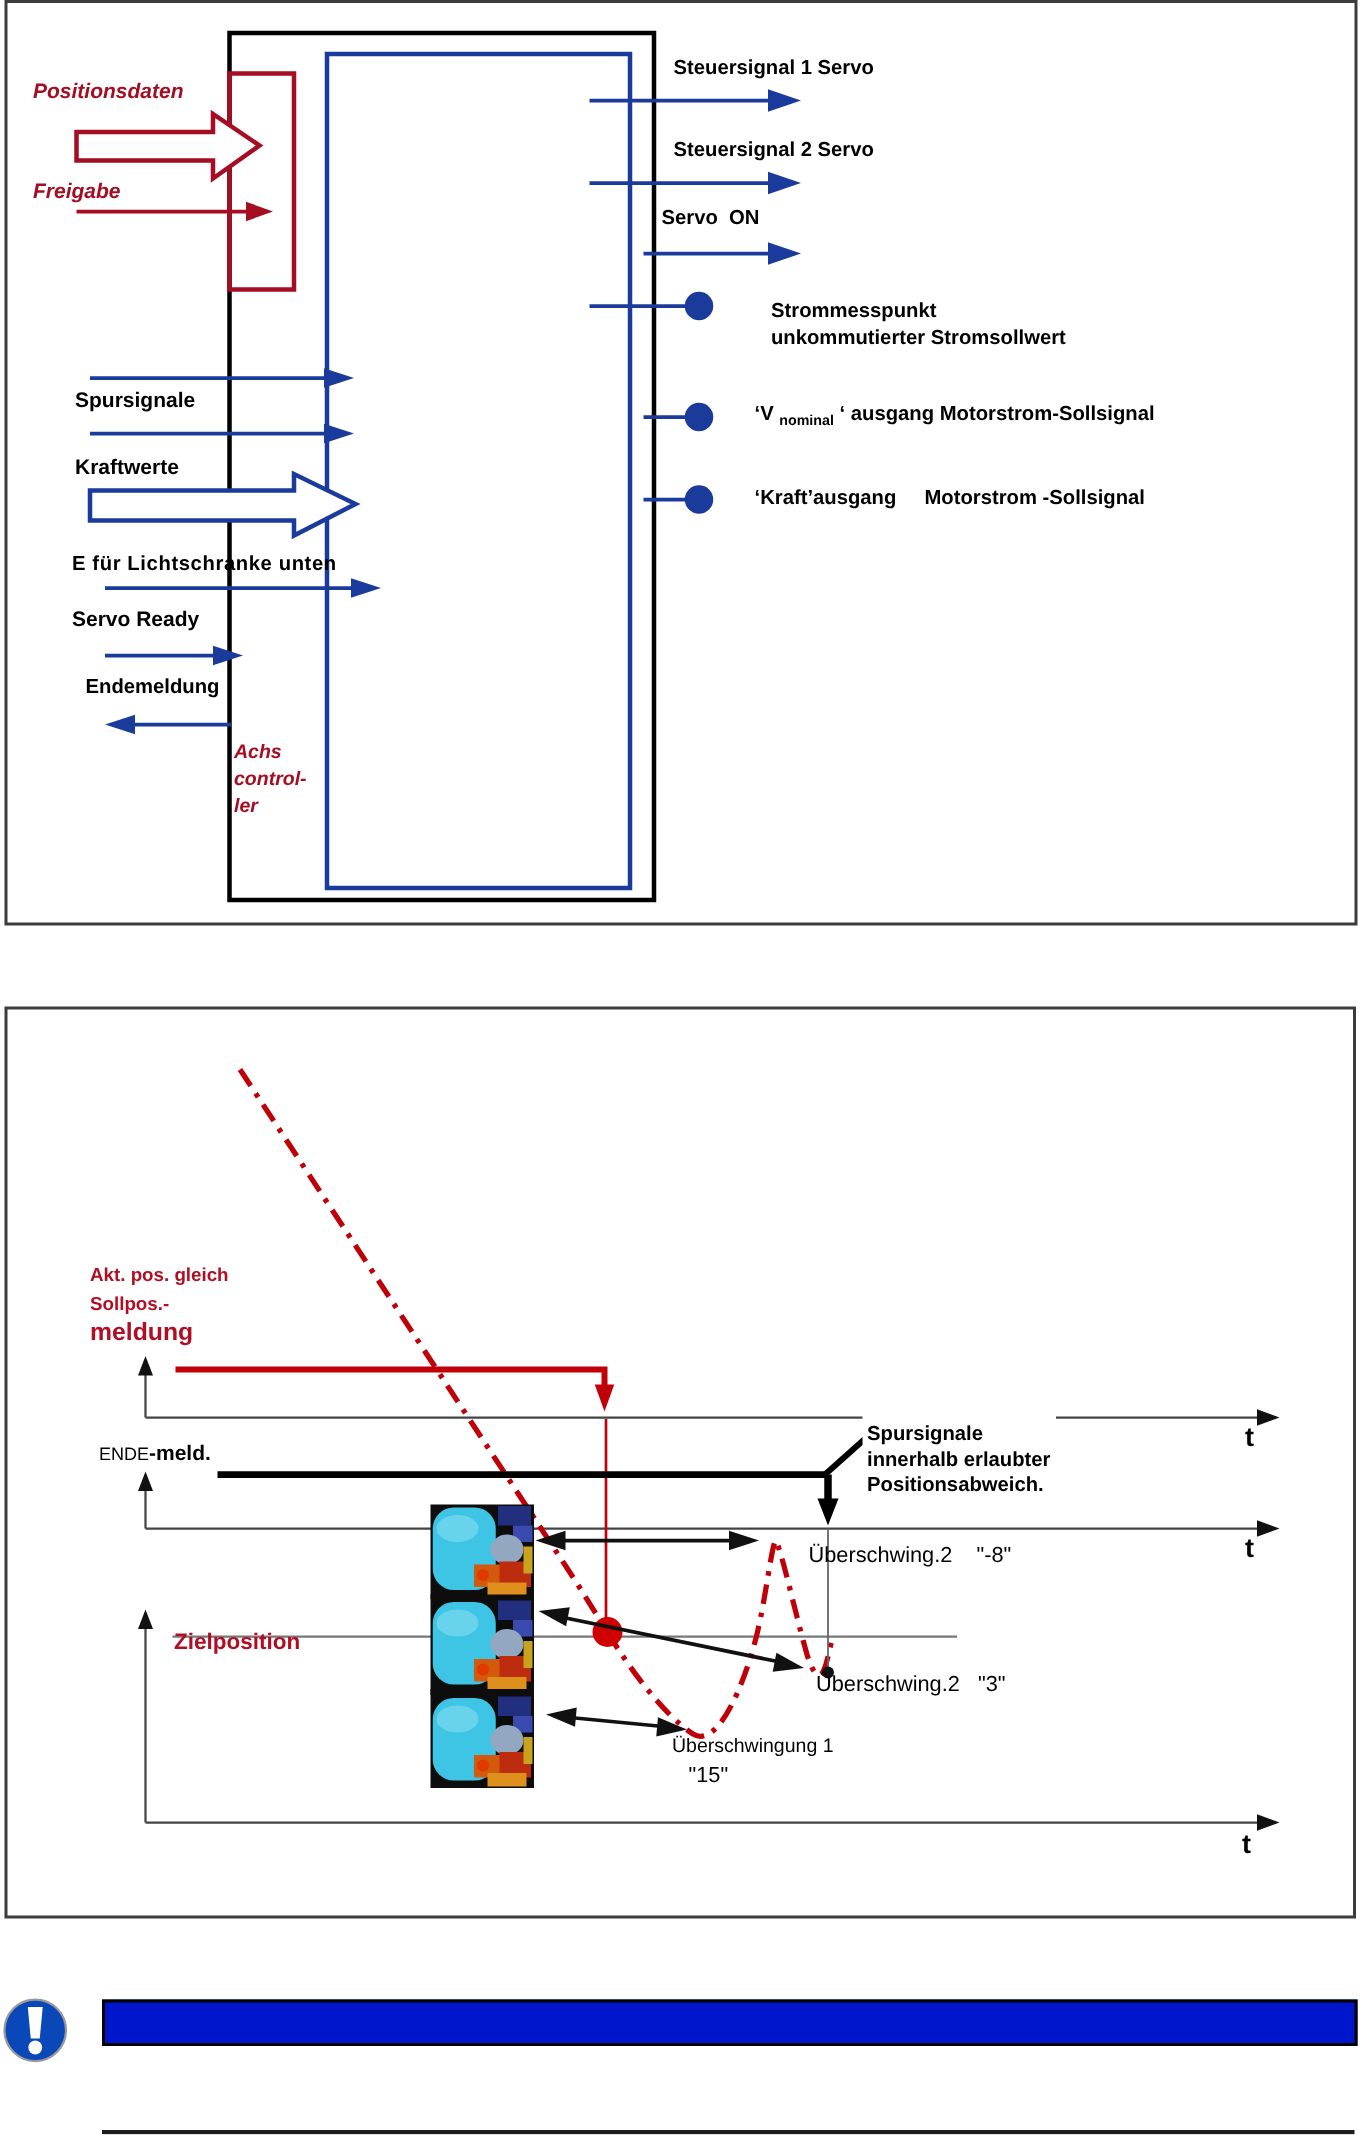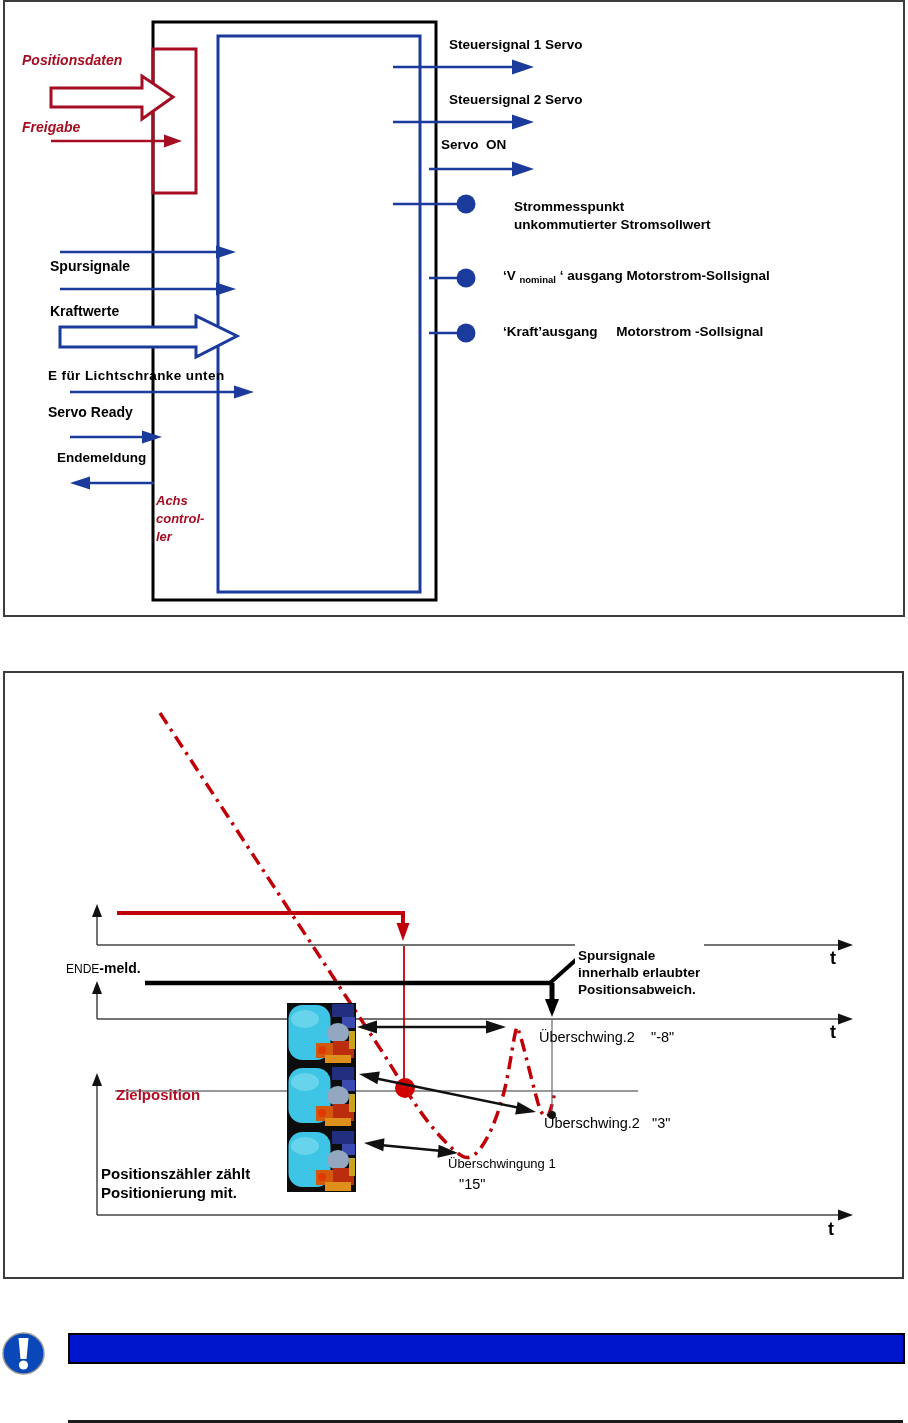--- a/index.html
+++ b/index.html
@@ -202,35 +202,36 @@
 <div class="lbl navy" style="left:48px;top:368px;font-size:13.5px;letter-spacing:0.4px;">E für Lichtschranke unten</div>
 <div class="lbl navy" style="left:48px;top:404px;font-size:14px;">Servo Ready</div>
 <div class="lbl navy" style="left:57px;top:450px;font-size:13.5px;">Endemeldung</div>
 
 <div class="lbl dred" style="left:156px;top:492px;font-size:13px;line-height:18px;">
       <span style="display:block">Achs</span>
       <span style="display:block">control-</span>
       <span style="display:block">ler</span>
     </div>
 
+<div class="lbl red2" style="left:60px;top:841px;font-size:12.5px;line-height:19px;">
+      <span style="display:block">Akt. pos. gleich</span>
+      <span style="display:block">Sollpos.-</span>
+      <span style="display:block;font-size:16.5px;">meldung</span>
+    </div>
 
 <div class="lbl blk" style="left:66px;top:960px;font-size:14px;"><span style="font-size:12px;font-weight:normal;">ENDE</span><span>-meld.</span></div>
 
 <div class="lbl blk" style="left:575px;top:941px;font-size:13.5px;line-height:17px;background:#fff;padding:6px 4px 2px 3px;">
       <span style="display:block">Spursignale</span>
       <span style="display:block">innerhalb erlaubter</span>
       <span style="display:block">Positionsabweich.</span>
     </div>
 
 <div class="lbl red2" style="left:116px;top:1086px;font-size:15px;">Zielposition</div>
 
-<div class="lbl blk" style="left:101px;top:1164px;font-size:15px;line-height:19px;">
-      <span style="display:block">Positionszähler zählt</span>
-      <span style="display:block">Positionierung mit.</span>
-    </div>
 
 <div class="lbl blk ws" style="left:539px;top:1029px;font-size:14.5px;font-weight:normal;">Überschwing.2    "-8"</div>
 <div class="lbl blk ws" style="left:544px;top:1115px;font-size:14.5px;font-weight:normal;">Überschwing.2   "3"</div>
 <div class="lbl blk" style="left:448px;top:1157px;font-size:13px;font-weight:normal;">Überschwingung 1</div>
 <div class="lbl blk" style="left:459px;top:1176px;font-size:14.5px;font-weight:normal;">"15"</div>
 
 <div class="lbl t-lab" style="left:830px;top:948px;">t</div>
 <div class="lbl t-lab" style="left:830px;top:1022px;">t</div>
 <div class="lbl t-lab" style="left:828px;top:1219px;">t</div>
 

